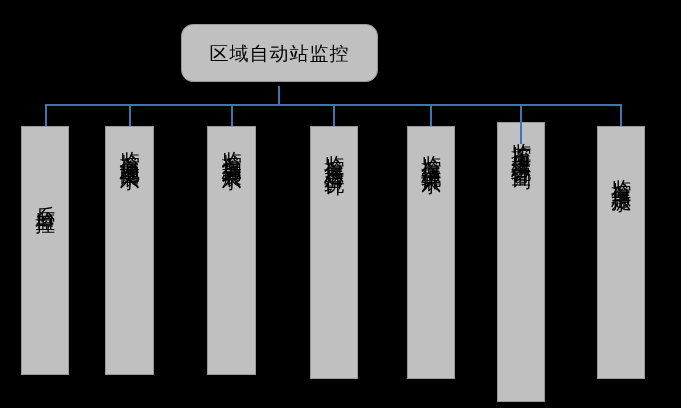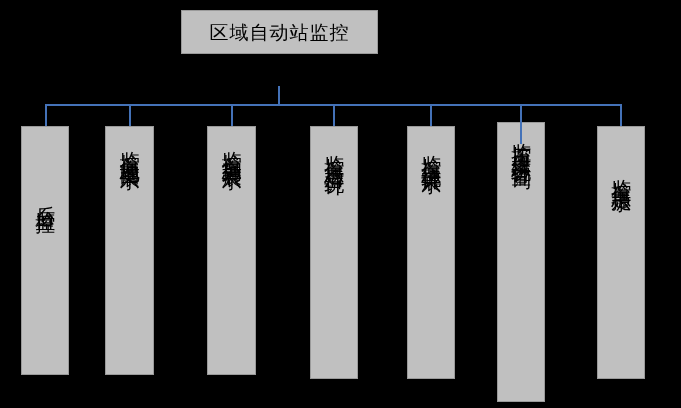--- a/index.html
+++ b/index.html
@@ -71,21 +71,21 @@
   <div class="conn h" style="left:45px; top:104px; width:577px;"></div>
 
   <div class="conn v" style="left:45px; top:104px; height:23px;"></div>
   <div class="conn v" style="left:129px; top:104px; height:23px;"></div>
   <div class="conn v" style="left:231px; top:104px; height:23px;"></div>
   <div class="conn v" style="left:333px; top:104px; height:23px;"></div>
   <div class="conn v" style="left:430px; top:104px; height:23px;"></div>
   <div class="conn v" style="left:520px; top:104px; height:40px; z-index:4;"></div>
   <div class="conn v" style="left:620px; top:104px; height:23px;"></div>
 
-  <div class="node root" style="left:181px; top:10px; width:197px; height:44px;">
+  <div class="node root" style="left:181px; top:24px; width:197px; height:58px;border-radius:12px;">
     <span class="label">区域自动站监控</span>
   </div>
 
   <div class="node leaf" style="left:21px; top:126px; width:48px; height:249px; padding-top:62px;">
     <span class="label">后台监控</span>
   </div>
 
   <div class="node leaf" style="left:105px; top:126px; width:49px; height:249px; padding-top:8px;">
     <span class="label">监控信息地图展示</span>
   </div>

